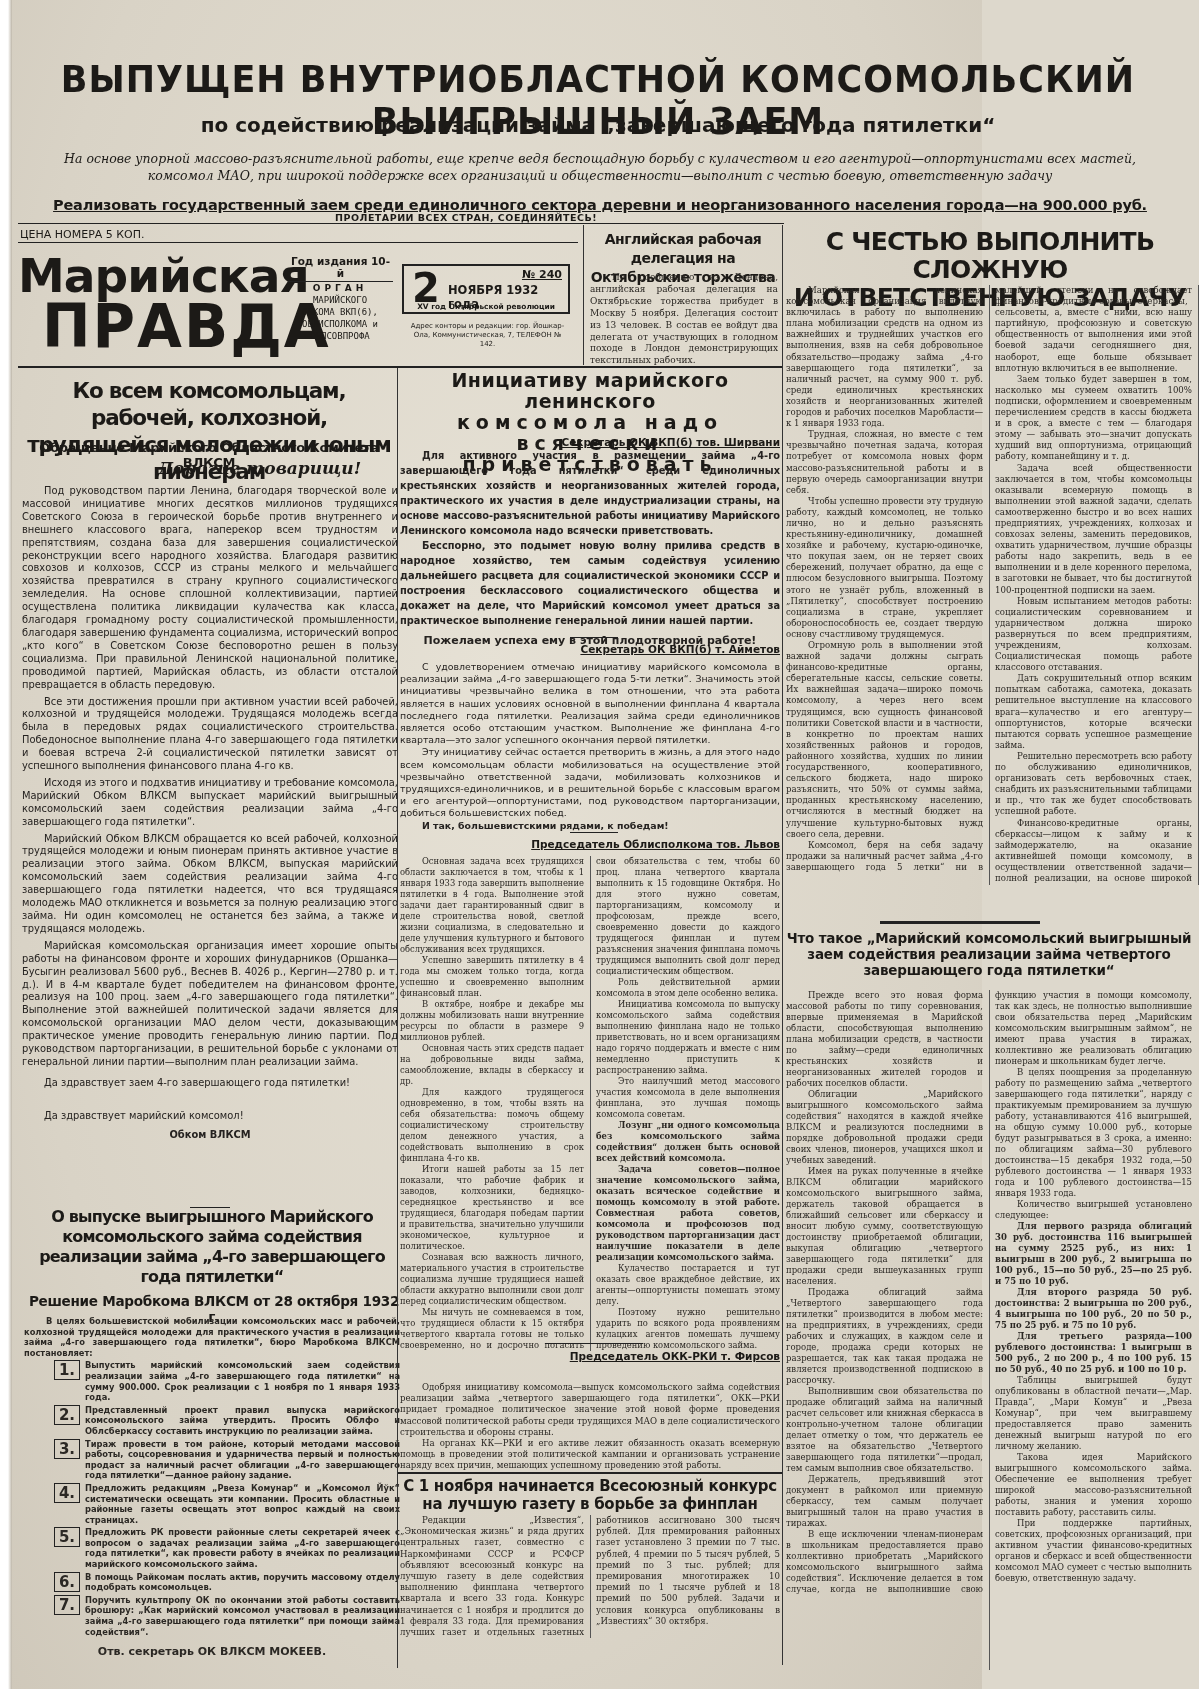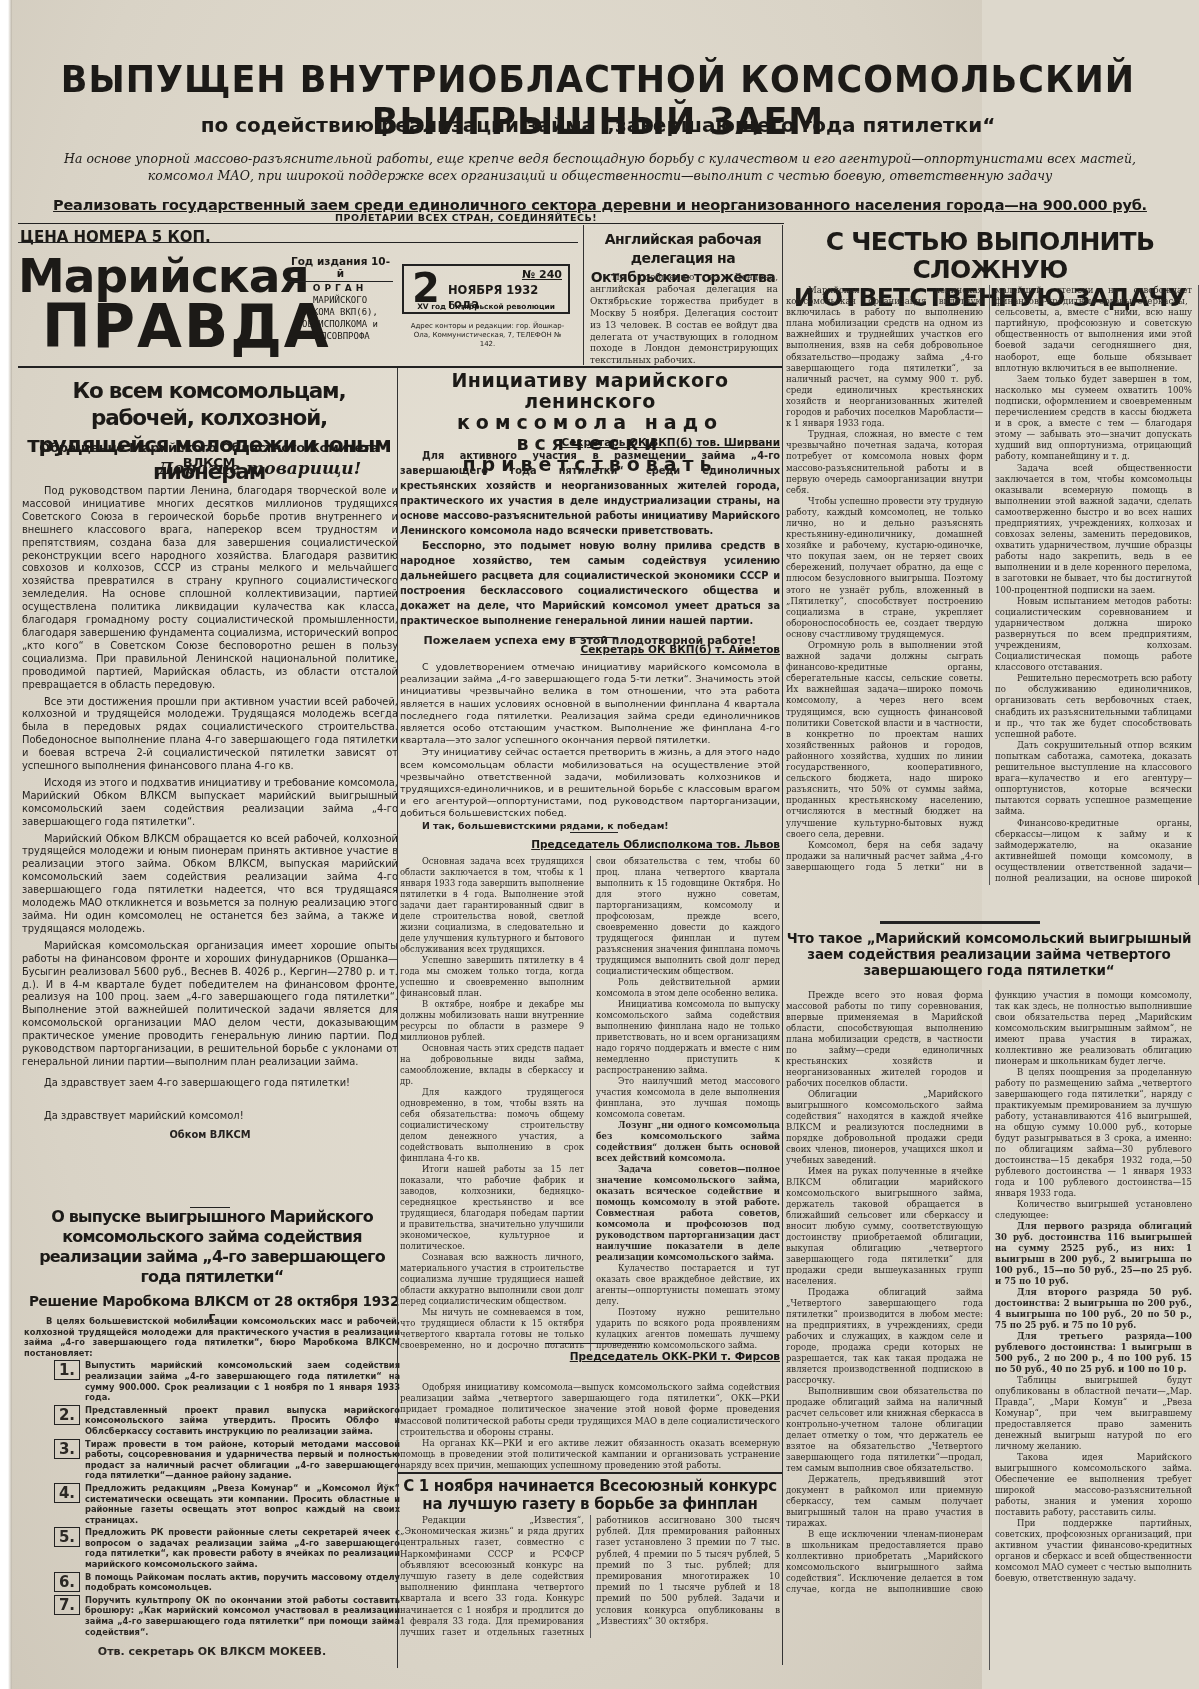--- a/index.html
+++ b/index.html
@@ -46,21 +46,21 @@
   }
   .subline {
     left: 30px; top: 150px; width: 1140px; font-style: italic; font-size: 12.5px; line-height: 17px;
     text-align: center; font-family: "DejaVu Serif", serif;
   }
   .slogan-line {
     left: 20px; top: 197px; width: 1160px; font-family: "DejaVu Sans", sans-serif; font-weight: bold;
     font-size: 14.5px; text-align: center; letter-spacing: -0.2px; text-decoration: underline;
   }
 
-  .price { left: 20px; top: 228px; font-family: "DejaVu Sans", sans-serif; font-weight: bold; font-size: 15px; }
+  .price { left: 20px; top: 228px; font-family: "DejaVu Sans", sans-serif; font-weight: normal; font-size: 11px; }
   .proletarians { left: 335px; top: 212px; font-family: "DejaVu Sans", sans-serif; font-weight: bold; font-size: 9.5px; letter-spacing: 0.5px; }
 
   .logo1 { left: 18px; top: 252px; font-family: "DejaVu Sans", sans-serif; font-weight: bold; font-size: 47px; line-height: 48px; letter-spacing: -1px; }
   .logo2 { left: 42px; top: 296px; font-family: "DejaVu Sans", sans-serif; font-weight: bold; font-size: 58px; line-height: 60px; letter-spacing: 2px; transform: scaleY(1.05); }
 
   .year { left: 288px; top: 255px; width: 105px; text-align: center; font-family: "DejaVu Sans", sans-serif; font-weight: bold; font-size: 10.5px; border-bottom: 1.5px solid #222; padding-bottom: 2px; }
   .organ { left: 285px; top: 282px; width: 110px; text-align: center; font-family: "DejaVu Sans Mono", monospace; font-size: 9px; line-height: 12px; }
   .organ .t { font-weight: bold; letter-spacing: 4px; font-family: "DejaVu Sans", sans-serif; }
 
   .datebox { left: 402px; top: 264px; width: 168px; height: 50px; border: 2px solid #222; }
@@ -267,22 +267,22 @@
   <div class="abs right-body body-text cols2" style="font-size:8.6px; line-height:11.1px; height:600px;">
     <p class="indent">Марийская ленинская комсомольская организация вплотную включилась в работу по выполнению плана мобилизации средств на одном из важнейших и труднейших участков его выполнения, взяв на себя добровольное обязательство—продажу займа „4-го завершающего года пятилетки“, за наличный расчет, на сумму 900 т. руб. среди единоличных крестьянских хозяйств и неорганизованных жителей городов и рабочих поселков Маробласти—к 1 января 1933 года.</p>
     <p class="indent">Трудная, сложная, но вместе с тем чрезвычайно почетная задача, которая потребует от комсомола новых форм массово-разъяснительной работы и в первую очередь самоорганизации внутри себя.</p>
     <p class="indent">Чтобы успешно провести эту трудную работу, каждый комсомолец, не только лично, но и дельно разъяснять крестьянину-единоличнику, домашней хозяйке и рабочему, кустарю-одиночке, что покупая заем, он не теряет своих сбережений, получает обратно, да еще с плюсом безусловного выигрыша. Поэтому этого не узнаёт рубль, вложенный в „Пятилетку“, способствует построению социализма в стране, укрепляет обороноспособность ее, создает твердую основу счастливому трудящемуся.</p>
     <p class="indent">Огромную роль в выполнении этой важной задачи должны сыграть финансово-кредитные органы, сберегательные кассы, сельские советы. Их важнейшая задача—широко помочь комсомолу, а через него всем трудящимся, всю сущность финансовой политики Советской власти и в частности, в конкретно по проектам наших хозяйственных районов и городов, районного хозяйства, худших по линии государственного, кооперативного, сельского бюджета, надо широко разъяснить, что 50% от суммы займа, проданных крестьянскому населению, отчисляются в местный бюджет на улучшение культурно-бытовых нужд своего села, деревни.</p>
     <p class="indent">Комсомол, беря на себя задачу продажи за наличный расчет займа „4-го завершающего года 5 летки“ ни в малейшей степени не освобождает финансово-кредитные органы, сберкассы,</p>
     <p>сельсоветы, а, вместе с ними, всю нашу партийную, профсоюзную и советскую общественность от выполнения ими этой боевой задачи сегодняшнего дня, наоборот, еще больше обязывает вплотную включиться в ее выполнение.</p>
     <p class="indent">Заем только будет завершен в том, насколько мы сумеем охватить 100% подписки, оформлением и своевременным перечислением средств в кассы бюджета и в срок, а вместе с тем — благодаря этому — забывать это—значит допускать худший вид оппортунизма, отрицающий работу, компанейщину и т. д.</p>
     <p class="indent">Задача всей общественности заключается в том, чтобы комсомольцы оказывали всемерную помощь в выполнении этой важной задачи, сделать самоотверженно быстро и во всех наших предприятиях, учреждениях, колхозах и совхозах зелены, заменить передовиков, охватить ударничеством, лучшие образцы работы надо закрепить, ведь в ее выполнении и в деле коренного перелома, в заготовки не бывает, что бы достигнутой 100-процентной подписки на заем.</p>
     <p class="indent">Новым испытанием методов работы: социалистическим соревнованием и ударничеством должна широко развернуться по всем предприятиям, учреждениям, колхозам. Социалистическая помощь работе классового отставания.</p>
+    <p class="indent">Дать сокрушительный отпор всяким попыткам саботажа, самотека, доказать решительное выступление на классового врага—кулачество и его агентуру—оппортунистов, которые всячески пытаются сорвать успешное размещение займа.</p>
     <p class="indent">Решительно пересмотреть всю работу по обслуживанию единоличников, организовать сеть вербовочных стаек, снабдить их разъяснительными таблицами и пр., что так же будет способствовать успешной работе.</p>
-    <p class="indent">Дать сокрушительный отпор всяким попыткам саботажа, самотека, доказать решительное выступление на классового врага—кулачество и его агентуру—оппортунистов, которые всячески пытаются сорвать успешное размещение займа.</p>
     <p class="indent">Финансово-кредитные органы, сберкассы—лицом к займу и к займодержателю, на оказание активнейшей помощи комсомолу, в осуществлении ответственной задачи—полной реализации, на основе широкой массово-разъяснительной работы, займа „четвертого завершающего года пятилетки“.</p>
 
   </div>
 
   <div class="rule" style="left:880px; top:921px; width:160px; height:3px;"></div>
 
   <div class="abs what-title">Что такое „Марийский комсомольский выигрышный заем содействия реализации займа четвертого завершающего года пятилетки“</div>
   <div class="abs what-body body-text cols2" style="font-size:8.5px; line-height:11px; height:680px;">
     <p class="indent">Прежде всего это новая форма массовой работы по типу соревнования, впервые применяемая в Марийской области, способствующая выполнению плана мобилизации средств, в частности по займу—среди единоличных крестьянских хозяйств и неорганизованных жителей городов и рабочих поселков области.</p>
     <p class="indent">Облигации „Марийского выигрышного комсомольского займа содействия“ находятся в каждой ячейке ВЛКСМ и реализуются последними в порядке добровольной продажи среди своих членов, пионеров, учащихся школ и учебных заведений.</p>

